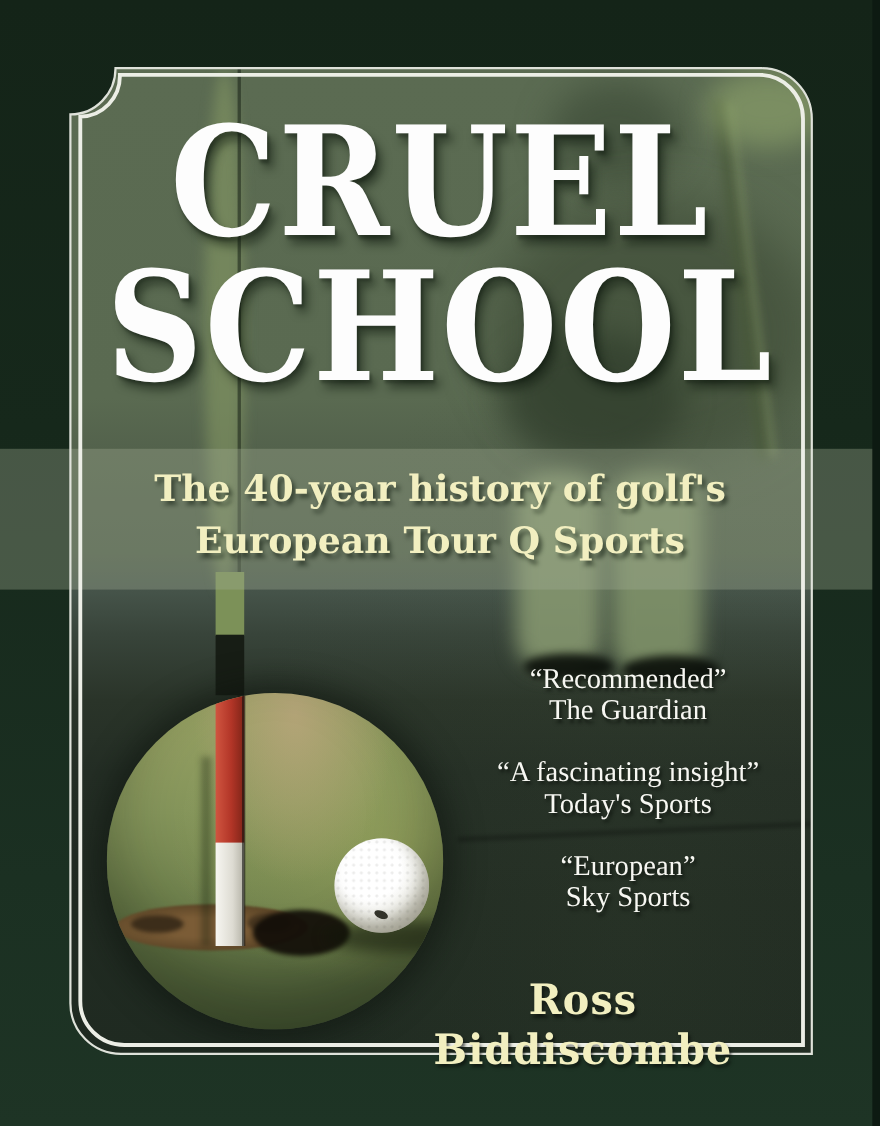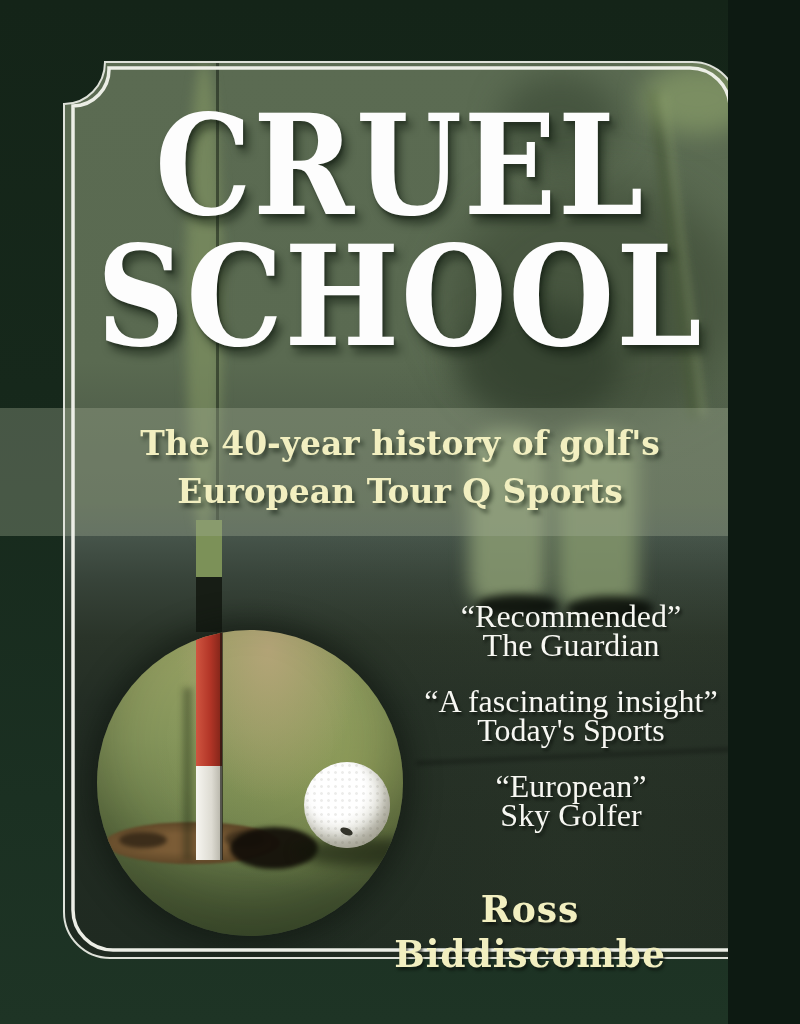--- a/index.html
+++ b/index.html
@@ -1,17 +1,17 @@
 <!DOCTYPE html>
 <html><head>
 <meta charset="utf-8">
 <style>
   html,body { margin:0; padding:0; background:#0d1a12; }
   .cover {
-    position:relative; width:728px; height:1024px; overflow:hidden;
+    position:relative; width:793px; height:1024px; overflow:hidden;
     background: linear-gradient(180deg, #142418 0%, #16281b 38%, #1b3022 78%, #1e3425 100%);
     font-family:"DejaVu Serif", serif;
   }
   .cover * { position:absolute; }
 
   
   .inner {
     left:64px; top:62px; width:674px; height:896px; overflow:hidden;
     clip-path: path('M41 0 L628 0 A46 46 0 0 1 674 46 L674 896 L46 896 A46 46 0 0 1 0 850 L0 42 A41 41 0 0 0 41 0 Z');
     background:
@@ -93,21 +93,21 @@
     text-shadow: 6px 8px 9px rgba(15,25,15,0.55), 2px 3px 3px rgba(15,25,15,0.4);
   }
   .subtitle {
     left:0; top:420px; width:800px; text-align:center; z-index:5;
     font-size:33px; line-height:48px; font-weight:bold; color:#f2efc0;
     text-shadow: 3px 4px 4px rgba(15,25,15,0.55);
   }
   .quotes {
     left:412px; top:602px; width:318px; text-align:center; z-index:5;
     font-family:"Liberation Serif", serif; color:#f7f7f2;
-    font-size:32px; line-height:29px;
+    font-size:26px; line-height:29px;
     text-shadow: 2px 3px 3px rgba(8,12,8,0.65);
   }
   .quotes .stanza { position:static; display:block; margin-bottom:27px; }
   .quotes .q, .quotes .src { position:static; display:block; }
   .quotes .src { }
   .author {
     left:350px; top:886px; width:360px; text-align:center; z-index:5;
     font-size:38px; font-weight:bold; color:#f2efc0; letter-spacing:1px;
     transform:scaleX(0.95); transform-origin:center;
     text-shadow: 2px 3px 3px rgba(8,12,8,0.6);
@@ -171,19 +171,19 @@
     <div class="stanza">
       <span class="q">“Recommended”</span>
       <span class="src">The Guardian</span>
     </div>
     <div class="stanza">
       <span class="q">“A fascinating insight”</span>
       <span class="src">Today's Sports</span>
     </div>
     <div class="stanza">
       <span class="q">“European”</span>
-      <span class="src">Sky Golfer</span>
+      <span class="src">Sky Sports</span>
     </div>
   </div>
 
   <div class="author">Ross Biddiscombe</div>
 
 </div>
 
 </body></html>

